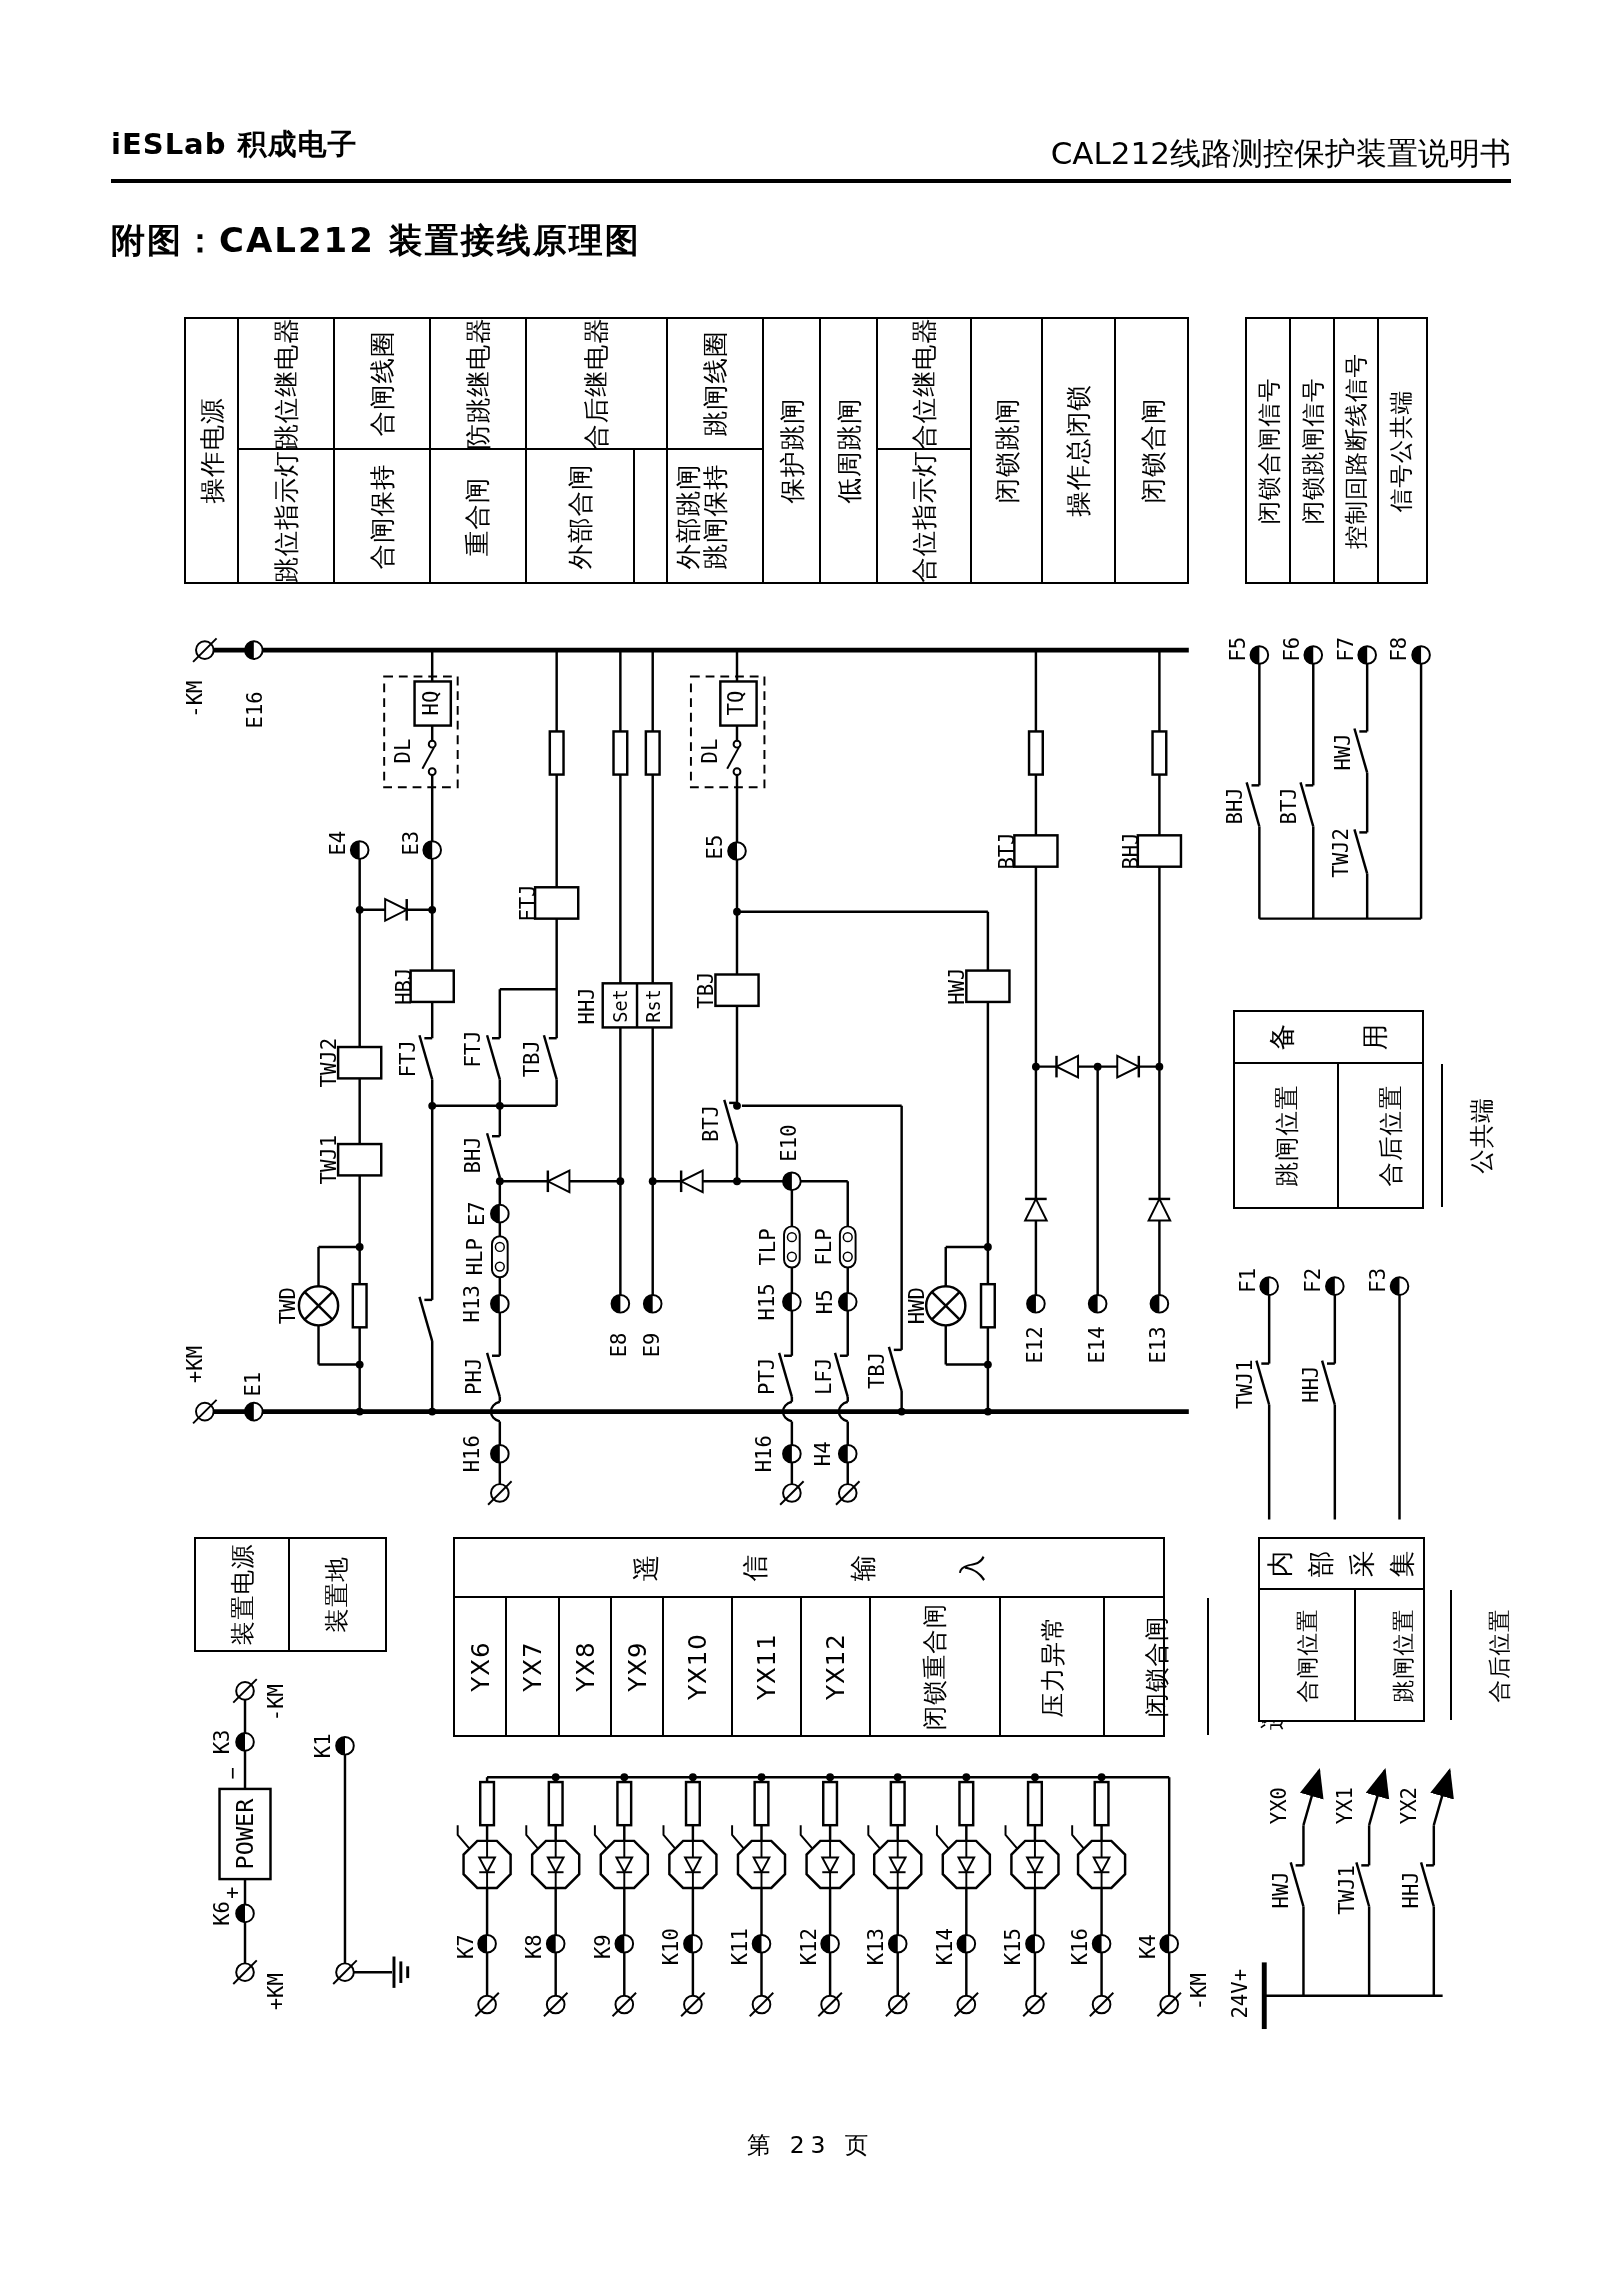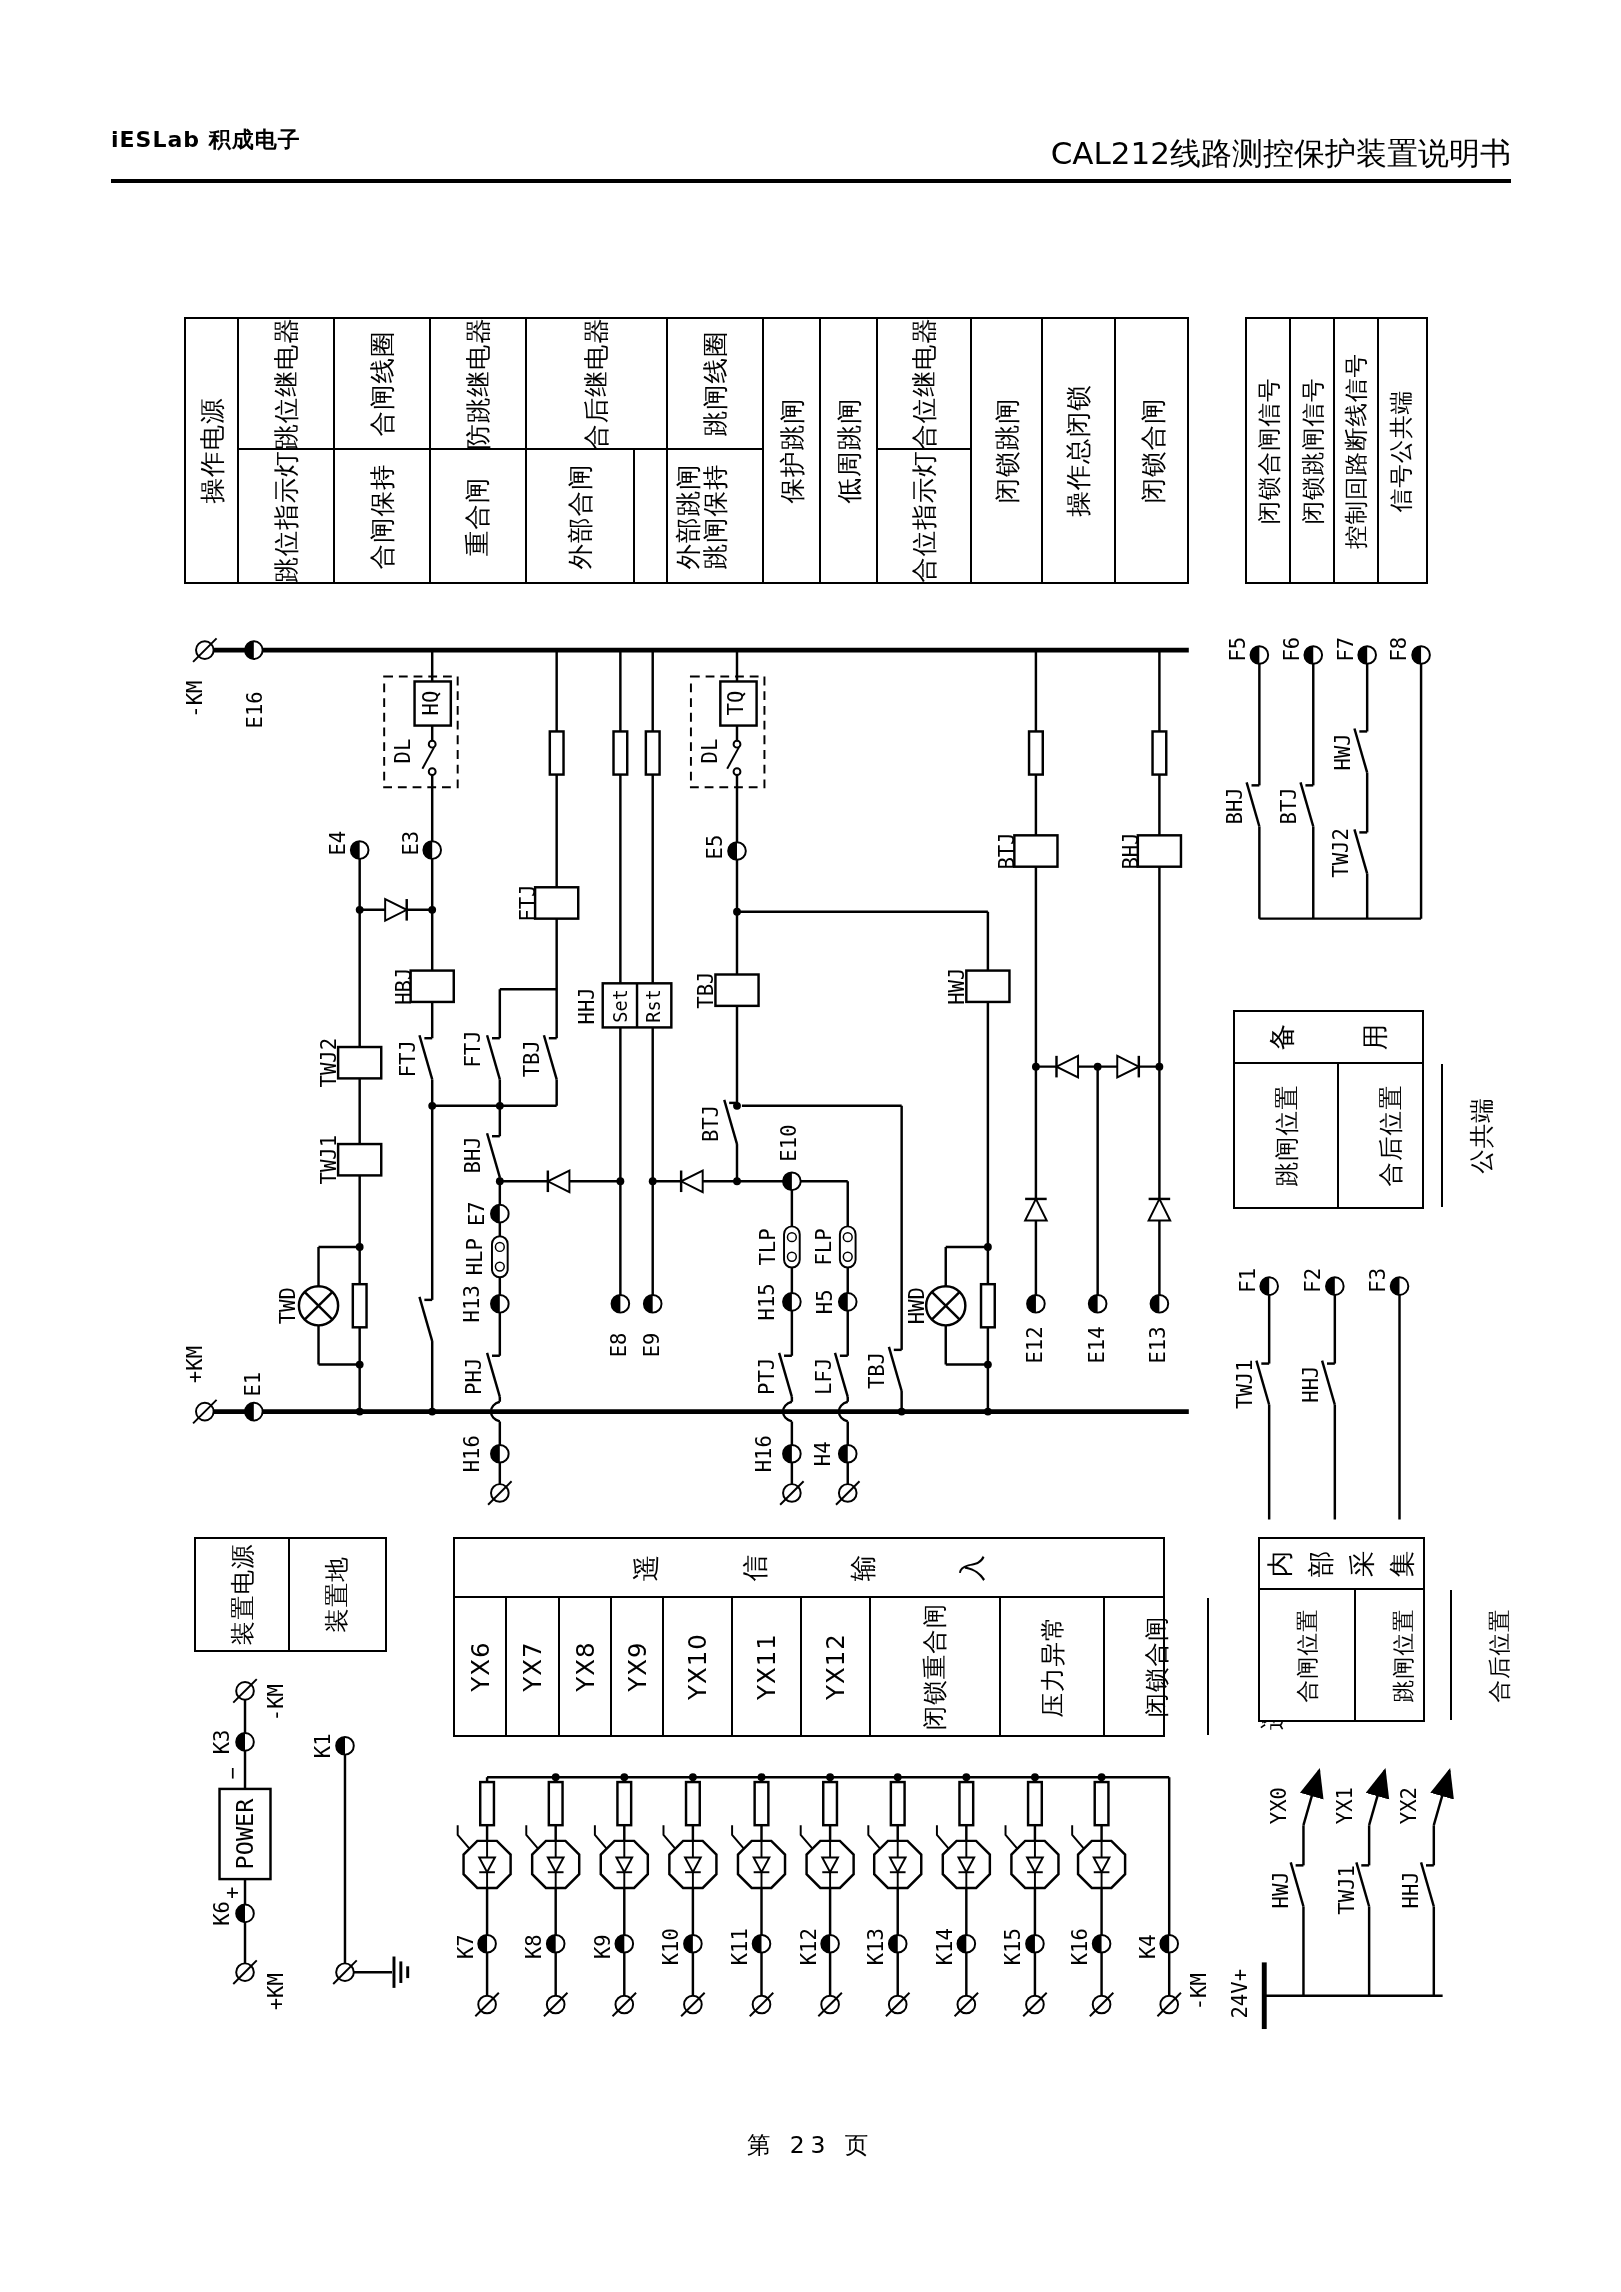--- a/index.html
+++ b/index.html
@@ -1,19 +1,19 @@
 <!DOCTYPE html>
 <html><head>
 <meta charset="utf-8">
 <style>
   html,body{margin:0;padding:0;background:#888}
   #page{position:relative;width:1621px;height:2293px;background:#fff;color:#000;
         font-family:"DejaVu Sans",sans-serif;overflow:hidden}
   .abs{position:absolute}
-  #brand{left:111px;top:125px;font-size:22px;font-weight:bold;letter-spacing:1px}
+  #brand{left:111px;top:125px;font-size:29px;font-weight:bold;letter-spacing:1px}
   #doctitle{right:110px;top:133px;font-size:31px}
   #rule{left:111px;top:179px;width:1400px;height:3.9px;background:#000}
   #pagetitle{left:111px;top:218px;font-size:34px;font-weight:bold;letter-spacing:2px}
   #footer{left:0;top:2129px;width:1621px;text-align:center;font-size:23.5px;letter-spacing:5.9px}
 
   
   .tbl{position:absolute;display:flex;background:#fff;border:2.9px solid #000;box-sizing:border-box}
   .tcol{display:flex;flex-direction:column;flex:none;border-right:2.5px solid #000;box-sizing:border-box}
   .tcol:last-child{border-right:0}
   .tcell{display:flex;align-items:center;justify-content:center;box-sizing:border-box}
@@ -42,20 +42,21 @@
   .lbl{font:21px "DejaVu Sans Mono",monospace;fill:#000}
 </style>
 </head>
 <body>
 
 <div id="page">
 
   <div class="abs" id="brand">iESLab 积成电子</div>
   <div class="abs" id="doctitle">CAL212线路测控保护装置说明书</div>
   <div class="abs" id="rule"></div>
+  <div class="abs" id="pagetitle">附图：CAL212 装置接线原理图</div>
 
   <div class="tbl" style="left:184px;top:317px;width:1005px;height:267px">
     <div class="tcol" style="width:53px">
         <div class="tcell full">
           <span class="v">操作电源</span>
         </div>
       </div>
     <div class="tcol" style="width:96px">
       <div class="tcell half bb">
           <span class="v">跳位继电器</span>

